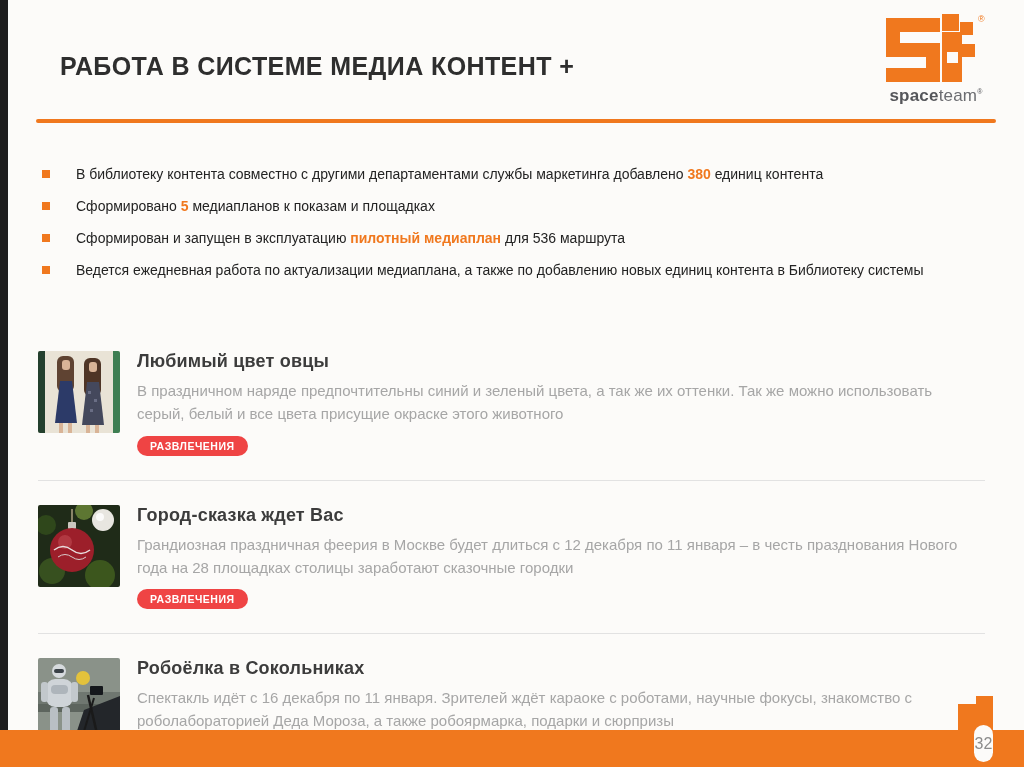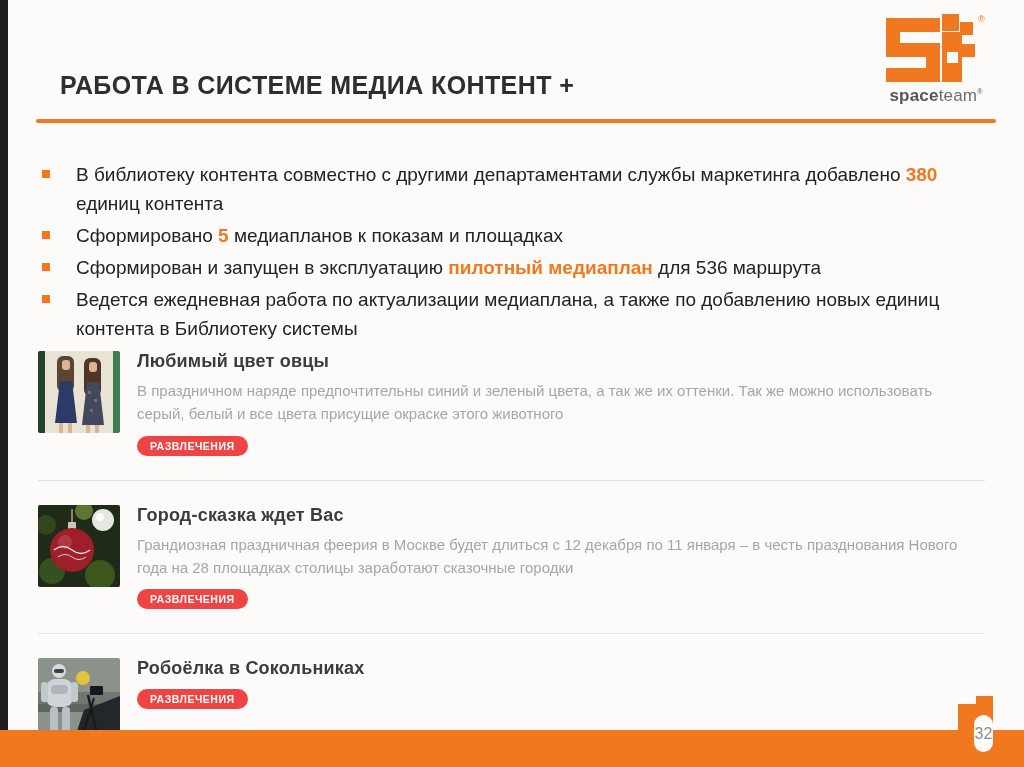--- a/index.html
+++ b/index.html
@@ -7,21 +7,21 @@
   body { font-family:"Liberation Sans", sans-serif; }
   .slide {
     position:relative; width:1024px; height:767px;
     background:#FCFBF9; overflow:hidden; margin:0 auto;
   }
   .left-bar {
     position:absolute; left:0; top:0; width:8px; height:100%;
     background:#1E1E1E;
   }
   .page-title {
-    position:absolute; left:60px; top:71px;
+    position:absolute; left:60px; top:52px;
     font-size:25px; font-weight:600; letter-spacing:0.4px;
     color:#2E2E2E; white-space:nowrap;
   }
   .title-rule {
     position:absolute; left:36px; top:119px; width:960px; height:4px;
     background:#F0781E; border-radius:2px;
   }
   
   .logo { position:absolute; top:14px; right:30px; width:116px; text-align:center; }
   .logo .mark { display:block; margin:0 auto; }
@@ -29,21 +29,21 @@
   .logo .wordmark b { font-weight:700; }
   .logo .wordmark .lt { font-weight:400; color:#6b6c70; }
   .logo .wordmark sup { font-size:7px; color:#55565A; }
   
   .bullets {
     position:absolute; left:42px; top:160px; width:930px;
     list-style:none;
   }
   .bullets li {
     position:relative; padding-left:34px; margin-bottom:3px;
-    font-size:19px; line-height:29px; color:#232323;
+    font-size:14px; line-height:29px; color:#232323;
   }
   .bullets .mk {
     position:absolute; left:0; top:10px; width:8px; height:8px;
     background:#F0781E;
   }
   .accent { color:#F0781E; font-weight:700; }
   
   .cards { position:absolute; left:38px; top:348px; width:947px; }
   .card { display:flex; gap:17px; padding:3px 0 24px 0; }
   .card + .card { border-top:1px solid #E2E2E2; padding-top:24px; }
@@ -60,21 +60,21 @@
     background:#ef4444; color:#FFFFFF;
     font-size:10.5px; font-weight:700; letter-spacing:0.5px;
     padding:4px 13px 4px 13px; border-radius:11px;
   }
   
   .footer-bar {
     position:absolute; left:0; bottom:0; width:100%; height:37px;
     background:#F0781E; z-index:5;
   }
   .page-box {
-    position:absolute; right:31px; bottom:15px; width:19px; height:37px;
+    position:absolute; right:31px; bottom:5px; width:19px; height:37px;
     background:#FCFBF9; z-index:6;
     display:flex; align-items:center; justify-content:center;
     font-size:16px; color:#8C8C8C;border-radius:12px;
   }
   .pix-block {
     position:absolute; right:31px; bottom:37px; width:35px; height:26px;
     background:#F0781E; z-index:6;
   }
   .pix-notch {
     position:absolute; right:31px; bottom:63px; width:17px; height:8px;
@@ -200,20 +200,21 @@
           <rect x="8" y="21" width="27" height="28" rx="9" fill="#CFD4D8"></rect>
           <rect x="13" y="27" width="17" height="9" rx="4" fill="#AEB5BB"></rect>
           <rect x="12" y="49" width="8" height="28" rx="3" fill="#B9BFC4"></rect>
           <rect x="24" y="49" width="8" height="28" rx="3" fill="#B9BFC4"></rect>
           <rect x="3" y="24" width="7" height="20" rx="3" fill="#C2C8CC"></rect>
           <rect x="33" y="24" width="7" height="20" rx="3" fill="#C2C8CC"></rect>
         </svg>
       </div>
       <div class="card-body">
         <div class="card-title">Робоёлка в Сокольниках</div>
+        <div class="card-desc">Спектакль идёт с 16 декабря по 11 января. Зрителей ждёт караоке с роботами, научные фокусы, знакомство с роболабораторией Деда Мороза, а также робоярмарка, подарки и сюрпризы</div>
         <span class="tag">РАЗВЛЕЧЕНИЯ</span>
       </div>
     </div>
 
   </div>
 
   <div class="footer-bar"></div>
   <div class="pix-notch"></div>
   <div class="pix-block"></div>
   <div class="page-box">32</div>

